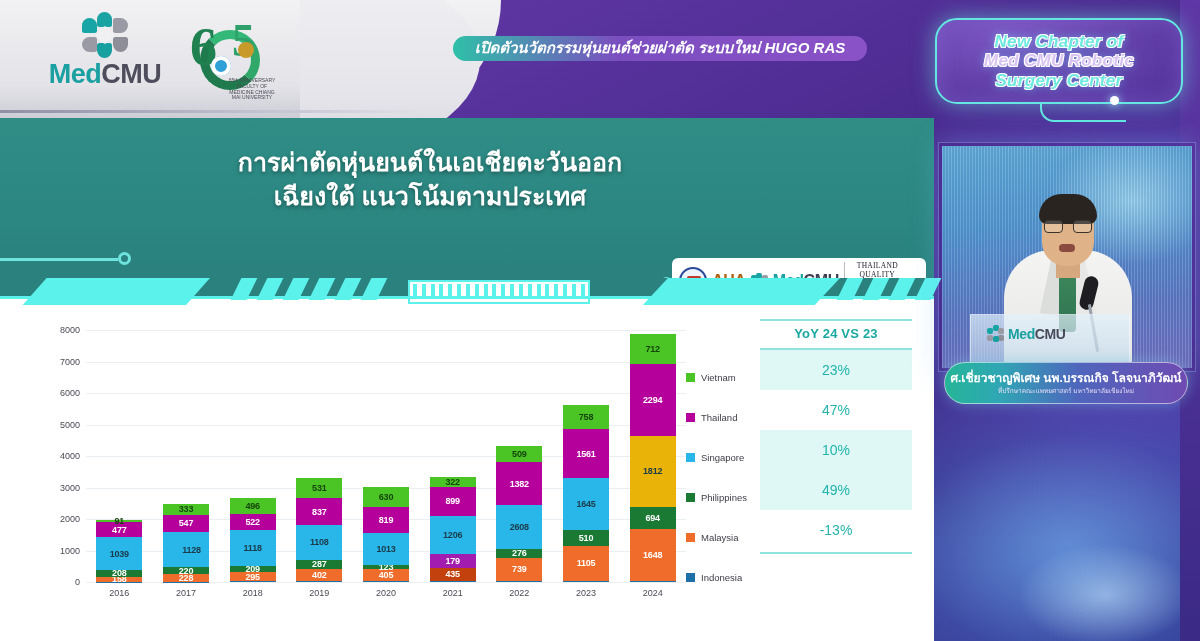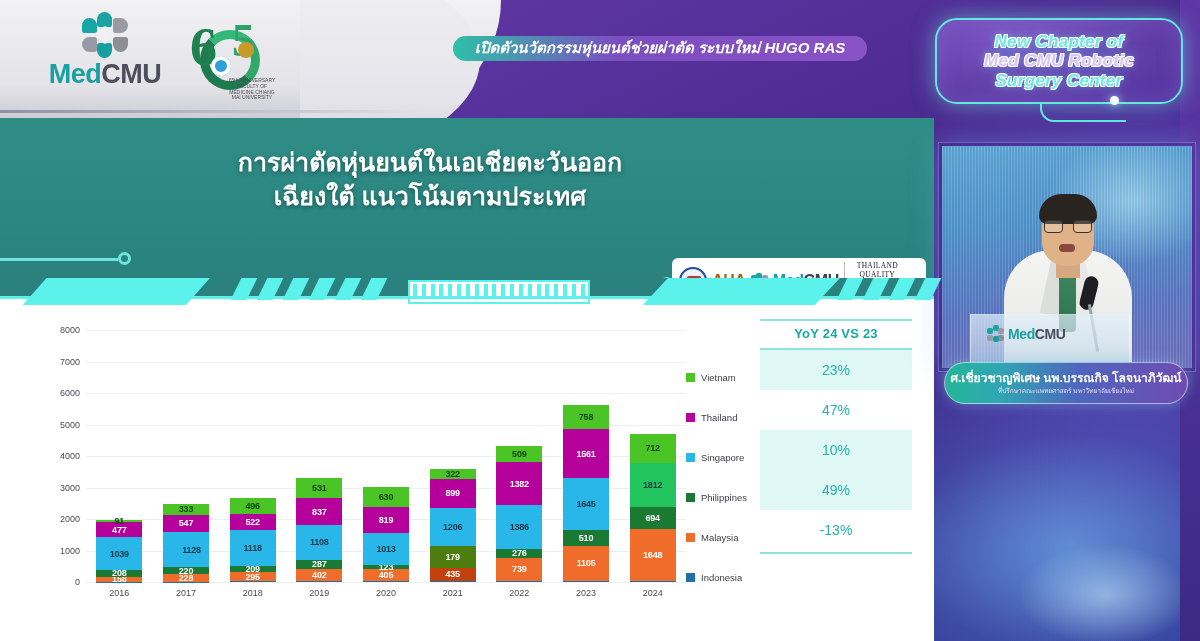--- a/index.html
+++ b/index.html
@@ -604,21 +604,21 @@
             <div class="seg" style="height: 19.845px; background: rgb(75, 196, 37);">
               <span style="color: rgb(20, 69, 12);">630</span>
             </div>
           </div>
           <div class="xtick" style="left: 277px;">2020</div>
           <div class="bar-group" style="left: 343.667px;">
             <div class="seg" style="height: 0.756px; background: rgb(31, 111, 168);"></div>
             <div class="seg" style="height: 13.7025px; background: #c2410c;">
               <span style="color: rgb(255, 255, 255);">435</span>
             </div>
-            <div class="seg" style="height: 22px; background: #4d7c0f;">
+            <div class="seg" style="height: 14px; background: #a21caf;">
               <span style="color: rgb(255, 255, 255);">179</span>
             </div>
             <div class="seg" style="height: 37.989px; background: rgb(41, 182, 232);">
               <span style="color: rgb(27, 58, 74);">1206</span>
             </div>
             <div class="seg" style="height: 28.3185px; background: rgb(181, 0, 156);">
               <span style="color: rgb(255, 255, 255);">899</span>
             </div>
             <div class="seg" style="height: 10.143px; background: rgb(75, 196, 37);">
               <span style="color: rgb(20, 69, 12);">322</span>
@@ -627,21 +627,21 @@
           <div class="xtick" style="left: 343.667px;">2021</div>
           <div class="bar-group" style="left: 410.333px;">
             <div class="seg" style="height: 0.945px; background: rgb(31, 111, 168);"></div>
             <div class="seg" style="height: 23.2785px; background: rgb(239, 108, 42);">
               <span style="color: rgb(255, 255, 255);">739</span>
             </div>
             <div class="seg" style="height: 8.694px; background: rgb(26, 122, 51);">
               <span style="color: rgb(255, 255, 255);">276</span>
             </div>
             <div class="seg" style="height: 43.659px; background: rgb(41, 182, 232);">
-              <span style="color: rgb(27, 58, 74);">1386</span>
+              <span style="color: rgb(27, 58, 74);">2608</span>
             </div>
             <div class="seg" style="height: 43.533px; background: rgb(181, 0, 156);">
               <span style="color: rgb(255, 255, 255);">1382</span>
             </div>
             <div class="seg" style="height: 16.0335px; background: rgb(75, 196, 37);">
               <span style="color: rgb(20, 69, 12);">509</span>
             </div>
           </div>
           <div class="xtick" style="left: 410.333px;">2022</div>
           <div class="bar-group" style="left: 477px;">
@@ -664,22 +664,25 @@
           </div>
           <div class="xtick" style="left: 477px;">2023</div>
           <div class="bar-group" style="left: 543.667px;">
             <div class="seg" style="height: 1.26px; background: rgb(31, 111, 168);"></div>
             <div class="seg" style="height: 51.912px; background: rgb(239, 108, 42);">
               <span style="color: rgb(255, 255, 255);">1648</span>
             </div>
             <div class="seg" style="height: 21.861px; background: rgb(26, 122, 51);">
               <span style="color: rgb(255, 255, 255);">694</span>
             </div>
-            <div class="seg" style="height: 44px; background: #22c55e;">
+            <div class="seg" style="height: 71px; background: #eab308;">
               <span style="color: rgb(27, 58, 74);">1812</span>
+            </div>
+            <div class="seg" style="height: 72.261px; background: rgb(181, 0, 156);">
+              <span style="color: rgb(255, 255, 255);">2294</span>
             </div>
             <div class="seg" style="height: 29.4525px; background: rgb(75, 196, 37);">
               <span style="color: rgb(20, 69, 12);">712</span>
             </div>
           </div>
           <div class="xtick" style="left: 543.667px;">2024</div>
         </div>
     </div>
 
     <div class="legend" id="legend">

